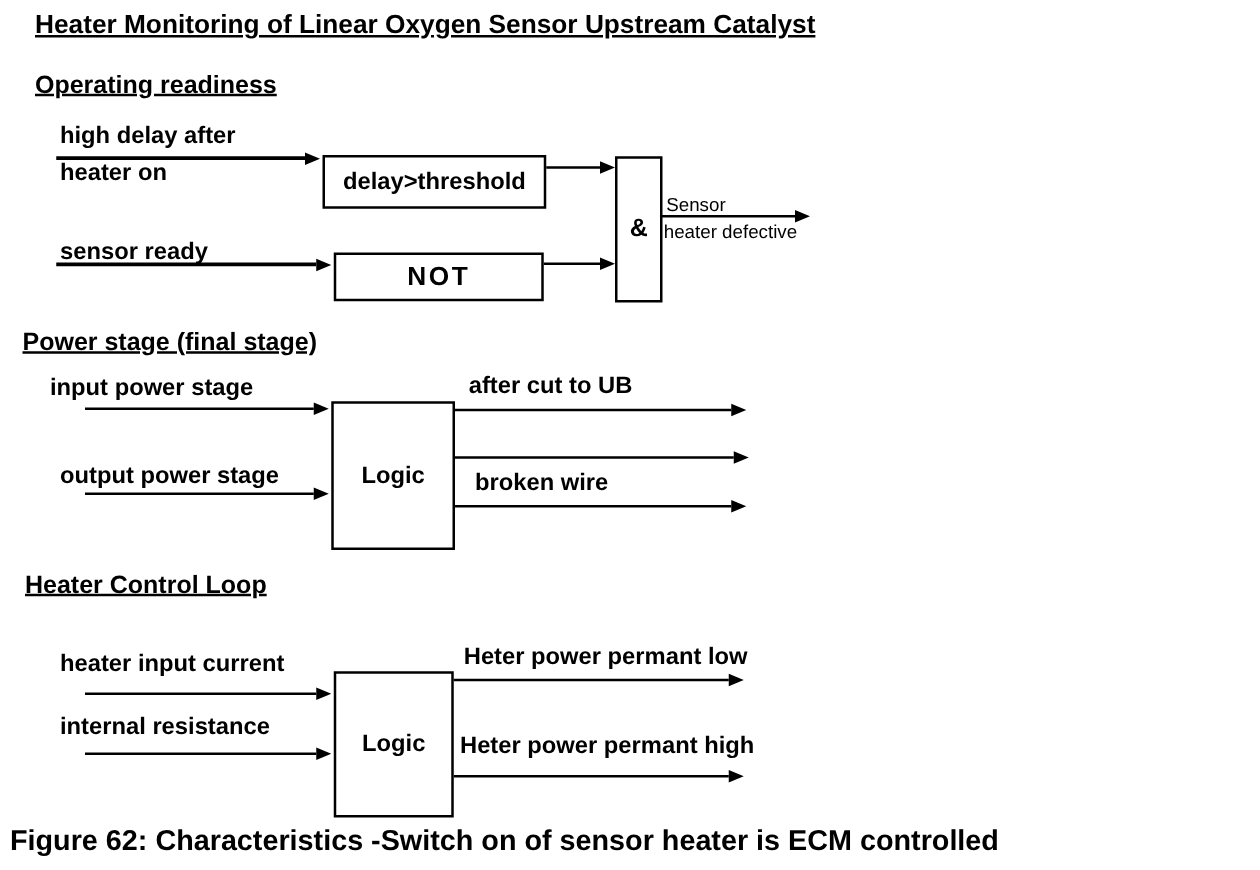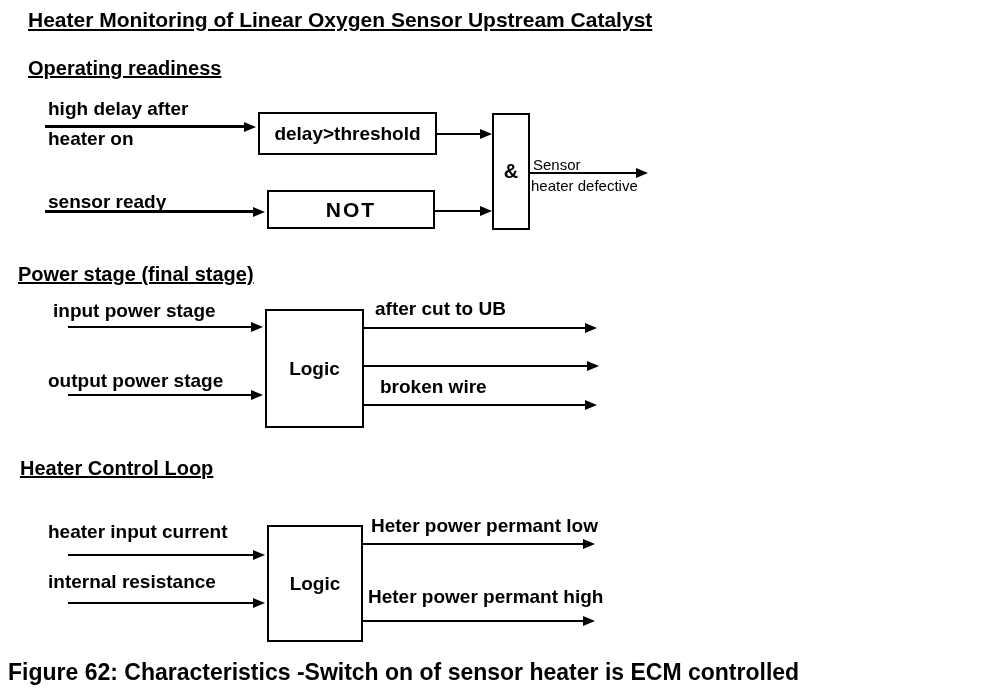--- a/index.html
+++ b/index.html
@@ -18,20 +18,21 @@
   .lbl{font-size:19px;font-weight:bold;line-height:1.1;}
   .small-lbl{font-size:15px;font-weight:normal;line-height:1.1;}
   .caption{font-size:23px;font-weight:bold;}
   .box{
     position:absolute;
     border:2px solid #000;
     box-sizing:border-box;
     display:flex;align-items:center;justify-content:center;
     font-weight:bold;font-size:19px;
     background:#fff;
+    margin-top:12px;
   }
   .box.not-box{font-size:21px;letter-spacing:2px;font-weight:bold;}
   .box.and-box{font-size:20px;}
   .arrow{position:absolute;height:2px;background:#000;}
   .arrow.thick{height:3px;}
   .arrow::after{
     content:"";
     position:absolute;
     right:-12px;top:50%;
     transform:translateY(-50%);
@@ -71,21 +72,21 @@
   <div class="box and-box" style="left:492px;top:113px;width:38px;height:117px">
     <span>&amp;</span>
   </div>
 
   <div class="arrow" style="left:529px;top:172px;width:107px"></div>
   <div class="abs small-lbl" style="left:533px;top:157px">Sensor</div>
   <div class="abs small-lbl" style="left:531px;top:178px">heater defective</div>
 
   <div class="abs h2" style="left:18px;top:263px">Power stage (final stage)</div>
 
-  <div class="abs lbl" style="left:53px;top:301px">input power stage</div>
+  <div class="abs lbl" style="left:40px;top:301px">input power stage</div>
   <div class="arrow" style="left:68px;top:326px;width:183px"></div>
 
   <div class="abs lbl" style="left:48px;top:371px">output power stage</div>
   <div class="arrow" style="left:68px;top:394px;width:183px"></div>
 
   <div class="box" style="left:265px;top:309px;width:99px;height:119px">
     <span>Logic</span>
   </div>
 
   <div class="abs lbl" style="left:375px;top:299px">after cut to UB</div>

